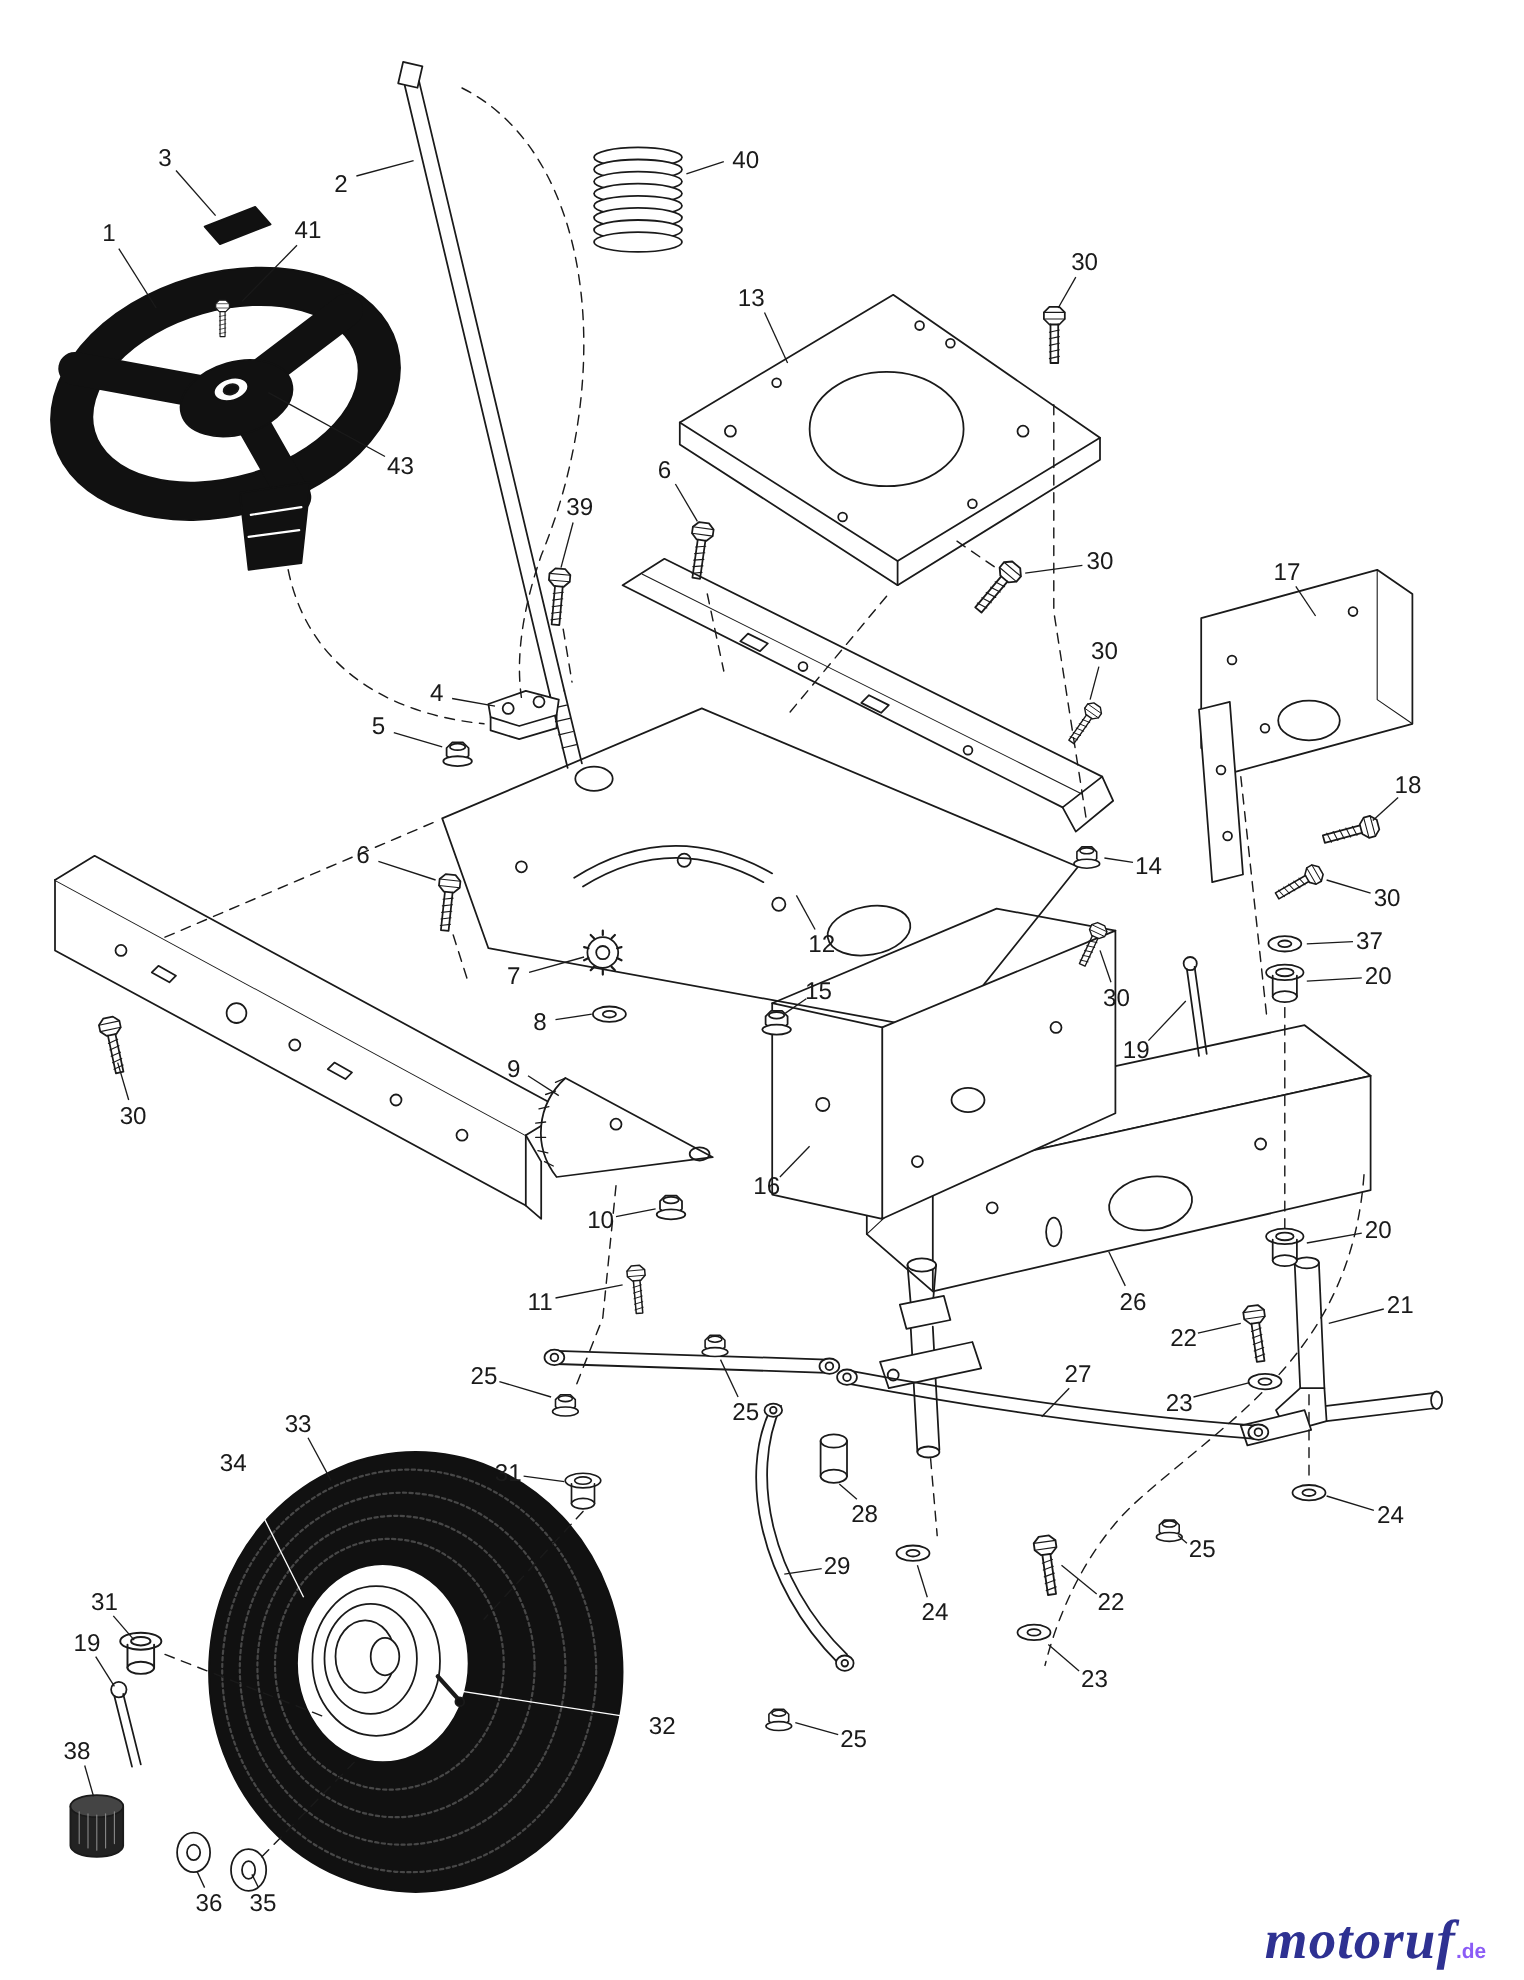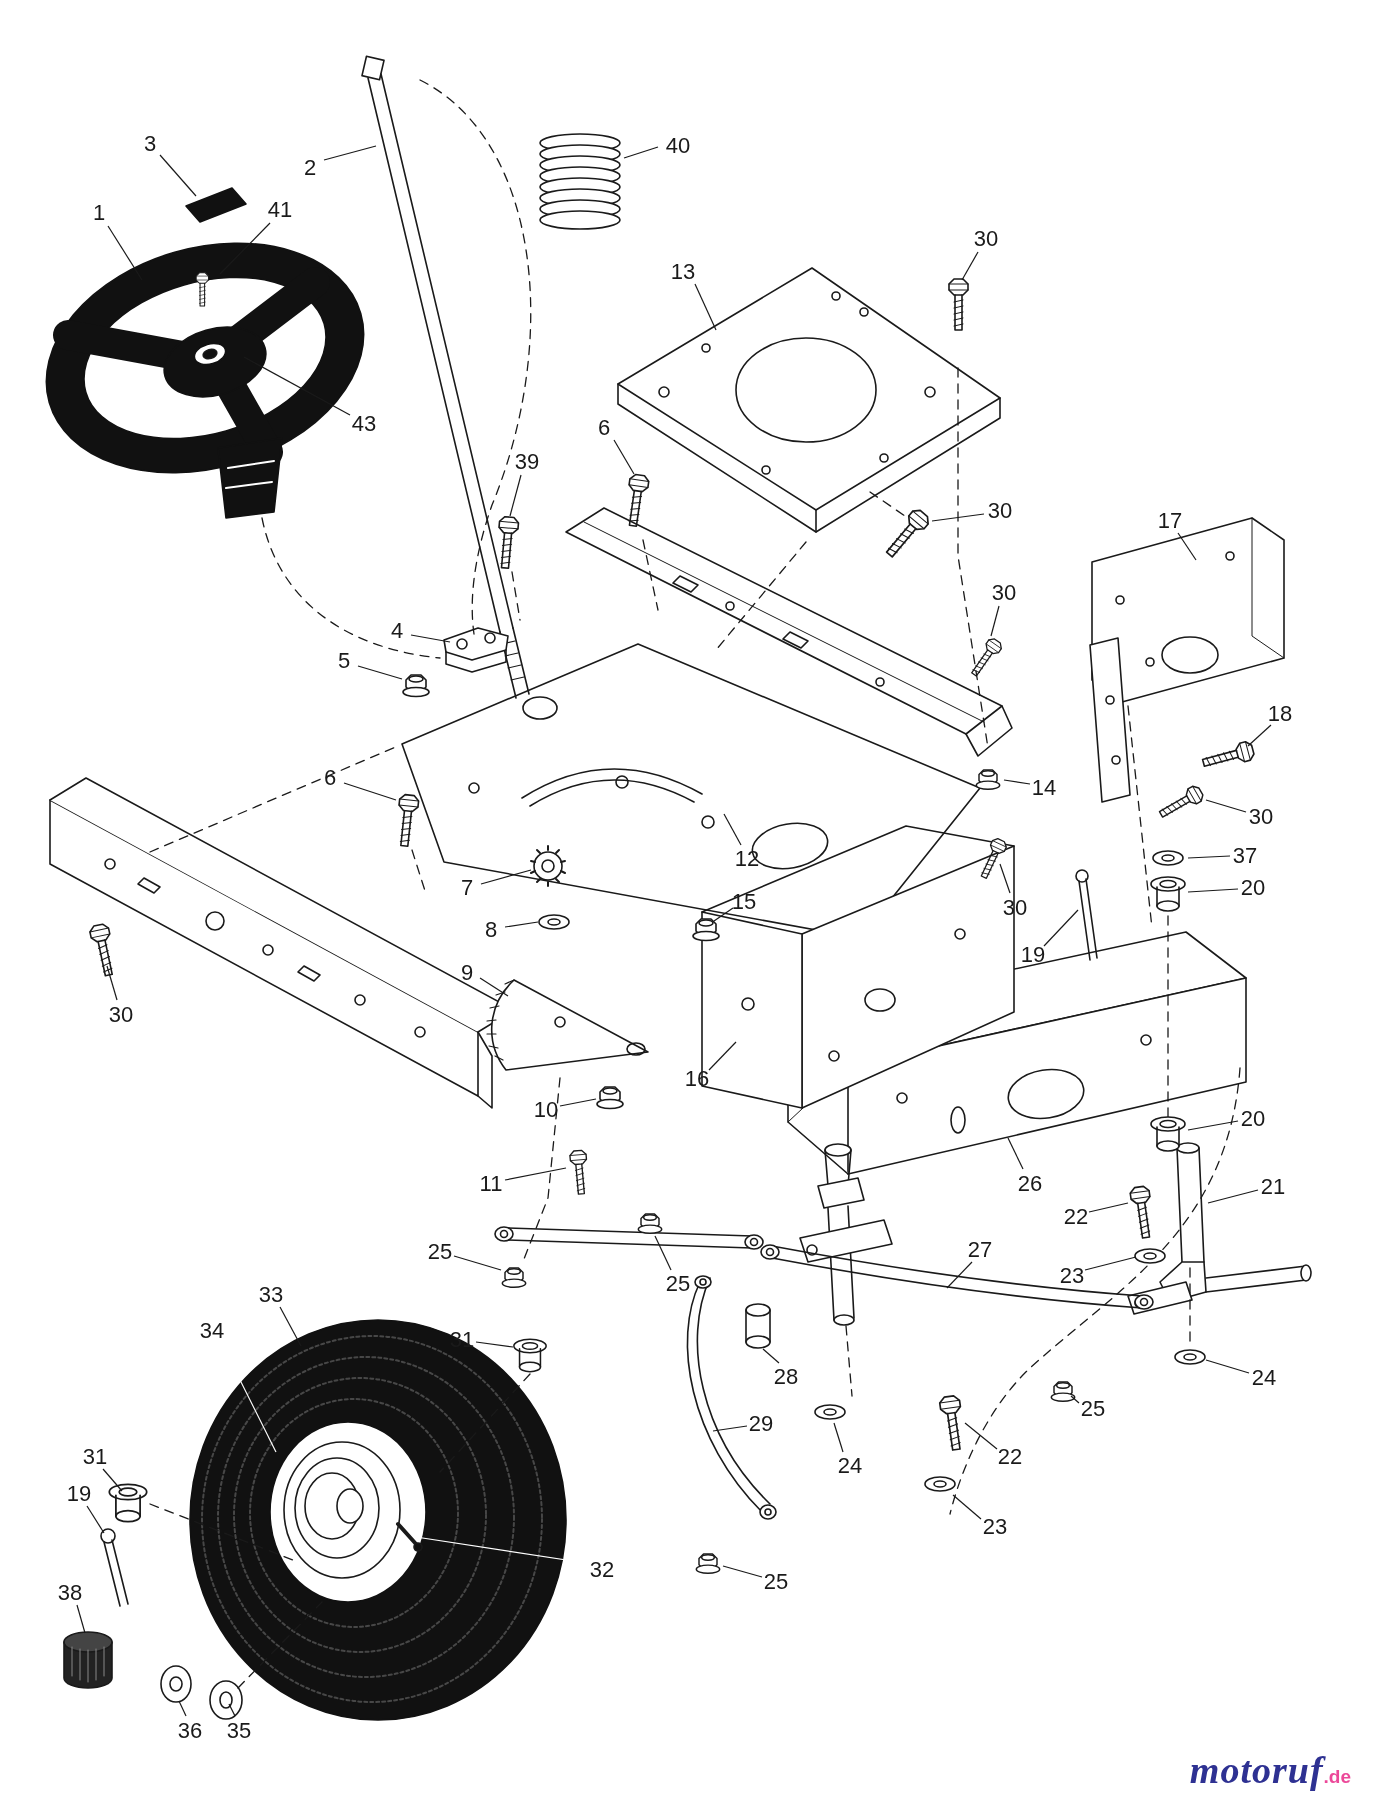--- a/index.html
+++ b/index.html
@@ -4,21 +4,21 @@
 <style>
   html,body{margin:0;padding:0;background:#ffffff;}
   #canvas{position:relative;width:1385px;height:1800px;background:#fff;overflow:hidden;
           font-family:"Liberation Sans", sans-serif;}
   #diagram-svg{position:absolute;left:0;top:0;}
   #callout-layer text{font:22px "Liberation Sans", sans-serif;fill:#1a1a1a;
           text-anchor:middle;dominant-baseline:central;}
   #leader-layer line{stroke-width:1.2;}
   #watermark{position:absolute;right:34px;bottom:8px;white-space:nowrap;}
   #watermark .brand{font-family:"Liberation Serif", serif;font-style:italic;font-weight:bold;
-          font-size:38px;color:#2e3192;letter-spacing:1px;}
+          font-size:50px;color:#2e3192;letter-spacing:1px;}
   #watermark .suffix{font-family:"Liberation Sans", sans-serif;font-size:19px;font-weight:bold;
           color:#f7941d;}
 </style>
 </head>
 <body>
 
 <div id="canvas">
 
 <svg id="diagram-svg" viewBox="0 0 1385 1800" width="1385" height="1800" xmlns="http://www.w3.org/2000/svg">
   <defs>
@@ -456,16 +456,16 @@
         <text x="995" y="1526">23</text>
         <text x="70" y="1592">38</text>
         <text x="776" y="1581">25</text>
         <text x="602" y="1569">32</text>
         <text x="190" y="1730">36</text>
         <text x="239" y="1730">35</text>
       </g>
 </svg>
 
 <div id="watermark">
-  <span class="brand" style="color: rgb(46, 49, 146);">motoruf</span><span class="suffix" style="color: #ec4899;">.de</span>
+  <span class="brand" style="color: rgb(46, 49, 146);">motoruf</span><span class="suffix" style="color: #8b5cf6;">.de</span>
 </div>
 
 </div>
 
 </body></html>

